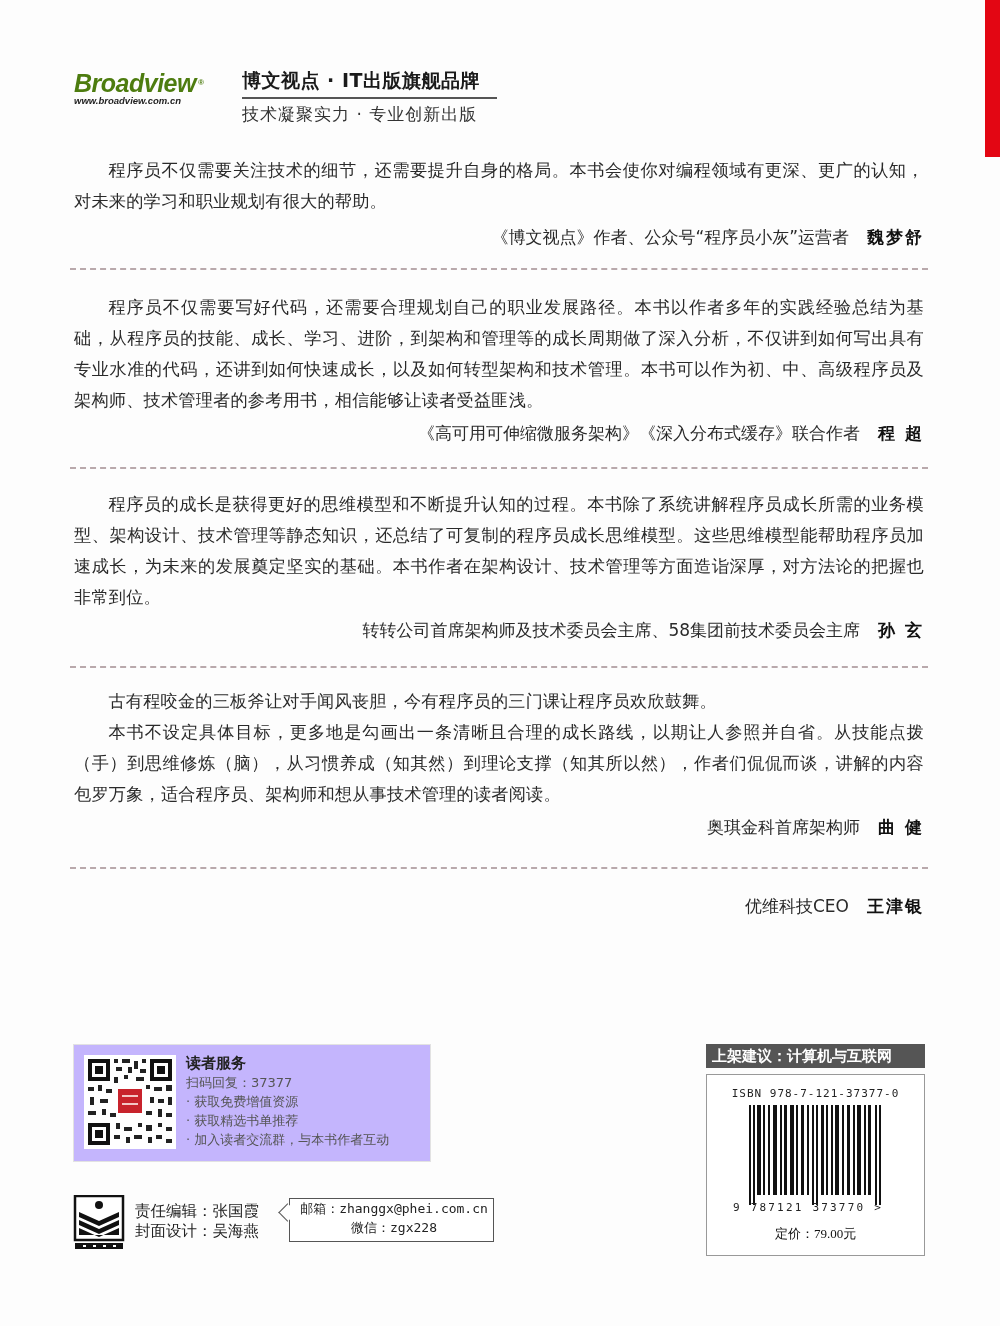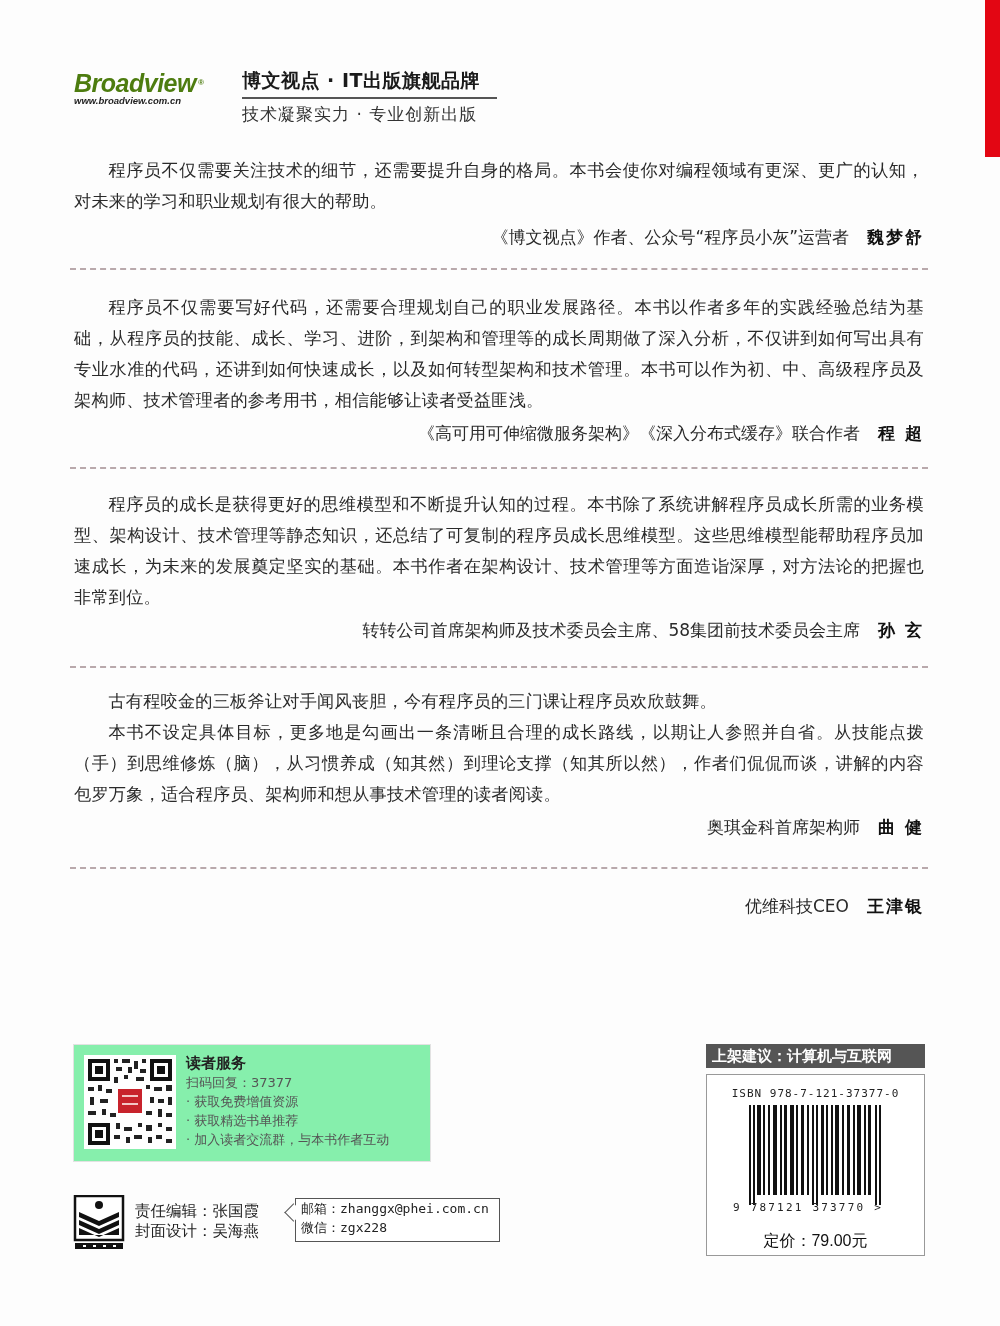--- a/index.html
+++ b/index.html
@@ -21,40 +21,40 @@
   .slogan-2 { font-size:17px; color:#333; padding-top:4px; letter-spacing:1px; white-space:nowrap; }
 
   
   .review { position:absolute; left:74px; width:850px; }
   .review p { margin:0; font-size:17.2px; line-height:31px; color:#2a2a2a; text-indent:2em; text-align:justify; letter-spacing:0.2px; }
   .attrib { text-align:right; font-size:17px; line-height:30px; color:#2a2a2a; margin-top:1px; }
   .attrib .name { font-weight:bold; color:#111; margin-left:18px; letter-spacing:2px; }
   .divider { position:absolute; left:70px; width:858px; height:0; border-top:2px dashed #b9a9ac; }
 
   
-  .reader-box { position:absolute; left:73px; top:1044px; width:356px; height:116px; background:#86efac; border:1px solid #e2e2e2; }
+  .reader-box { position:absolute; left:73px; top:1044px; width:356px; height:116px; background:#c4b5fd; border:1px solid #e2e2e2; }
   .qr { position:absolute; left:10px; top:10px; width:92px; height:94px; background:#fff; }
   .reader-text { position:absolute; left:112px; top:8px; }
   .reader-title { font-size:15px; font-weight:bold; color:#222; line-height:20px; }
   .reader-line { font-size:13px; color:#555; line-height:19px; white-space:nowrap; }
 
   .editors { position:absolute; left:73px; top:1195px; width:440px; height:56px; }
   .phei { position:absolute; left:0; top:0; width:52px; height:56px; }
   .editor-lines { position:absolute; left:62px; top:6px; font-size:15.5px; color:#222; line-height:20px; white-space:nowrap; }
-  .contact { position:absolute; left:222px; top:3px; width:203px; height:42px; border:1px solid #555; background:#fff; }
+  .contact { position:absolute; left:216px; top:3px; width:203px; height:42px; border:1px solid #555; background:#fff;text-align:center; }
   .contact::before { content:""; position:absolute; left:-9px; top:7px; width:12px; height:12px; background:#fff; border-left:1px solid #555; border-bottom:1px solid #555; transform:rotate(45deg); }
   .contact-line { position:relative; font-size:13px; color:#222; line-height:19px; padding-left:5px; white-space:nowrap; font-family:"DejaVu Sans Mono", "Liberation Mono", monospace; }
   .contact-line .lbl { font-family:"DejaVu Sans", sans-serif; }
 
   .shelf { position:absolute; left:706px; top:1044px; width:219px; height:24px; background:#555; color:#fff; font-size:15px; font-weight:bold; line-height:24px; padding-left:6px; box-sizing:border-box; white-space:nowrap; }
   .barcode-box { position:absolute; left:706px; top:1074px; width:219px; height:182px; background:#fff; border:1px solid #999; box-sizing:border-box; }
   .isbn-top { position:absolute; left:0; right:0; top:12px; text-align:center; font-family:"DejaVu Sans Mono", monospace; font-size:11px; color:#222; letter-spacing:1px; }
   .bars { position:absolute; left:42px; top:30px; width:134px; height:100px; }
   .isbn-bottom { position:absolute; left:26px; top:126px; font-family:"DejaVu Sans Mono", monospace; font-size:11px; color:#222; letter-spacing:2.2px; white-space:nowrap; }
-  .price { position:absolute; left:0; right:0; top:150px; text-align:center; font-family:Liberation Sans, sans-serif; font-size:16px; color:#111;margin-top:6px; }
+  .price { position:absolute; left:0; right:0; top:150px; text-align:center; font-family:Liberation Serif, serif; font-size:13px; color:#111; }
 </style>
 </head>
 <body>
 
 <div class="red-bar"></div>
 
 <div class="brand">
   <div class="brand-logo"><span>Broadview</span><span class="brand-reg">®</span></div>
   <div class="brand-url">www.broadview.com.cn</div>
 </div>

